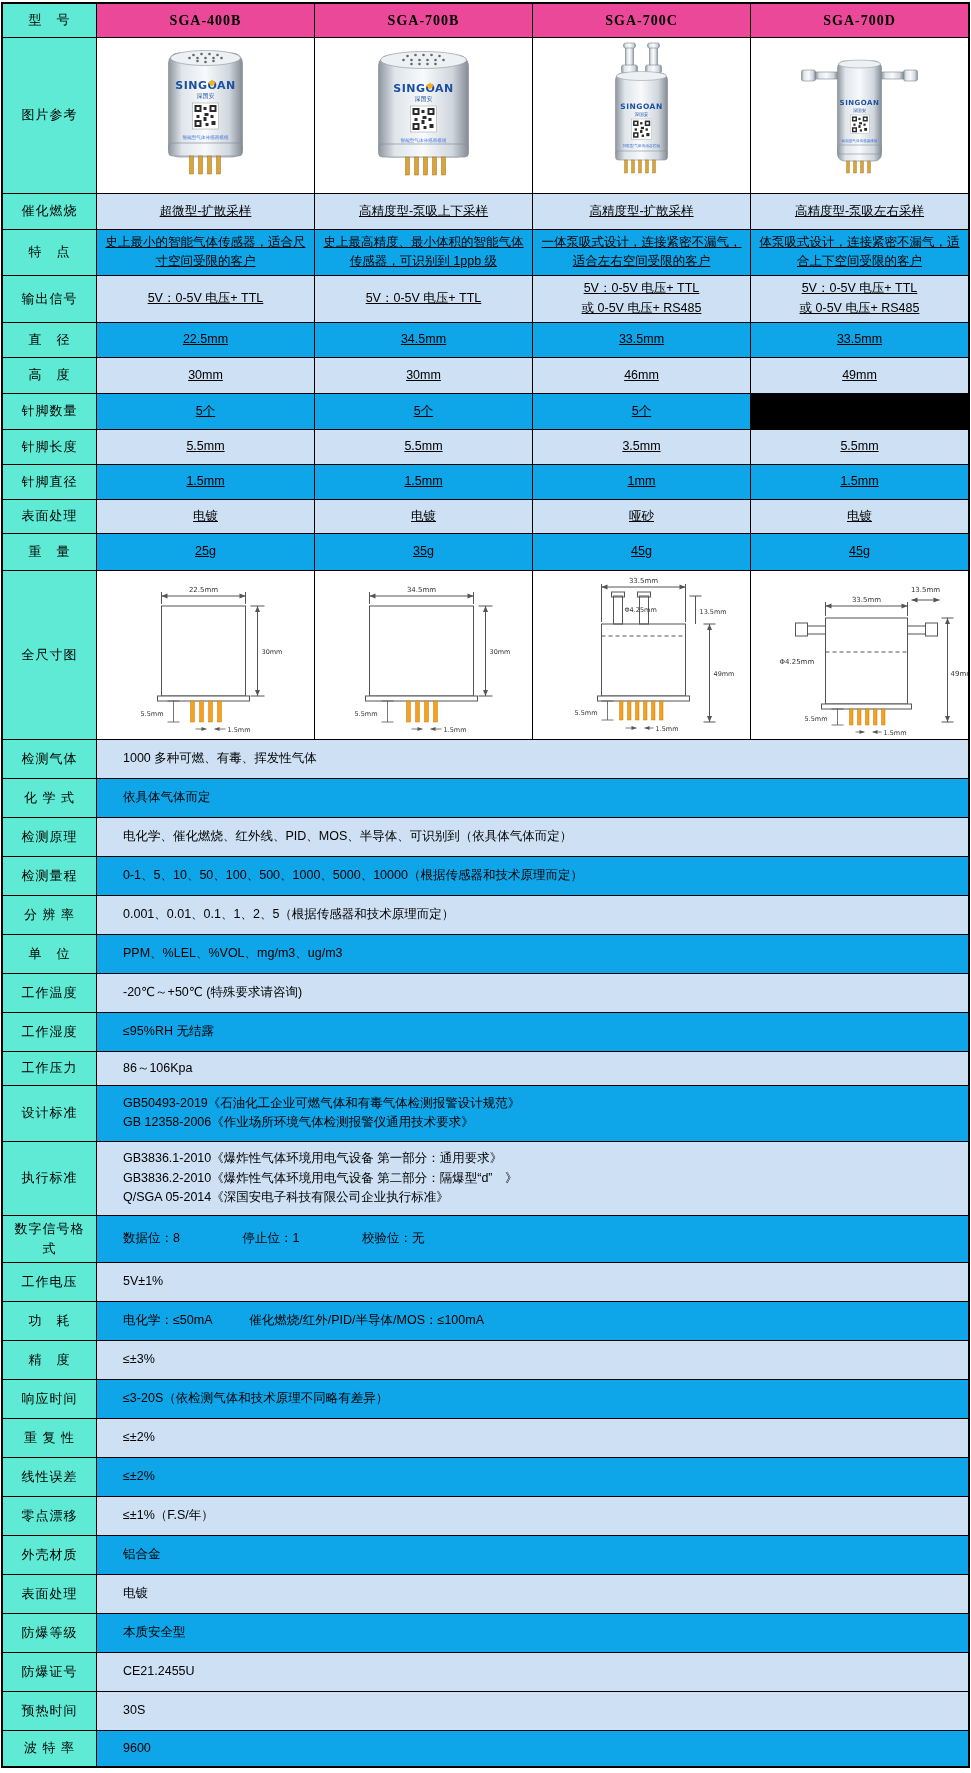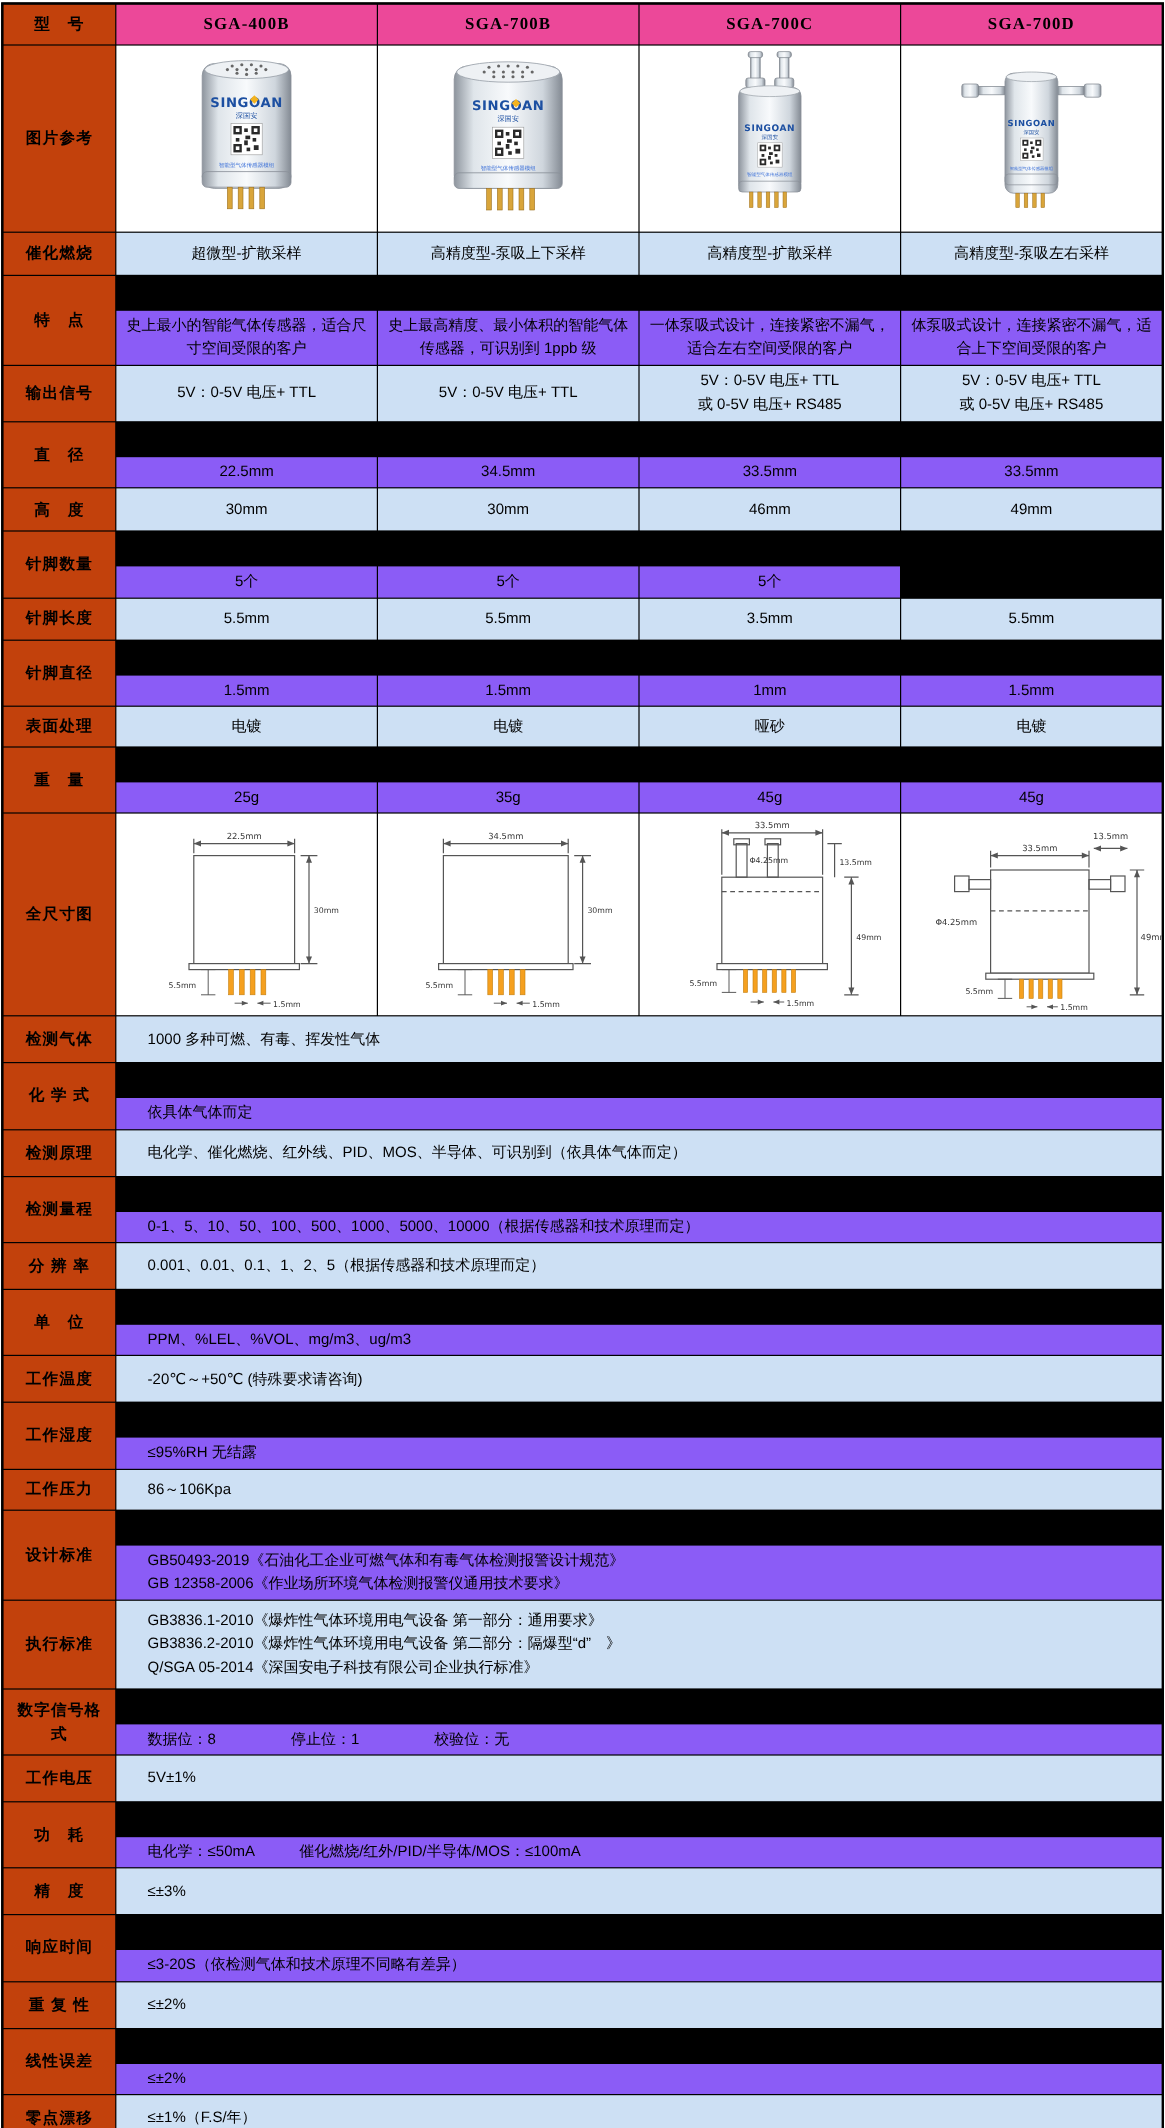--- a/index.html
+++ b/index.html
@@ -5,28 +5,28 @@
 <style>
   html,body{margin:0;padding:0;background:#fff;color:#000;
     font-family:"Liberation Sans","DejaVu Sans",sans-serif;}
   .sheet{width:965px;margin:2px auto;border:2px solid #000;background:#000;
     display:flex;flex-direction:column;gap:1px;}
   .row{display:grid;gap:1px;}
   .row5{grid-template-columns:93px 1fr 1fr 1fr 1fr;}
   .row2{grid-template-columns:93px 1fr;}
   .cell{display:flex;align-items:center;justify-content:center;text-align:center;
     padding:3px 6px;font-size:12.5px;line-height:1.55;background:#c9dcf1;}
-  .lbl{background:#c2410c;font-weight:bold;font-size:13px;letter-spacing:1px;}
+  .lbl{background:#5eead4;font-weight:normal;font-size:13px;letter-spacing:1px;}
   .model{background:#ec4899;font-weight:bold;font-size:14px;letter-spacing:1px;
     font-family:"Liberation Serif","DejaVu Serif",serif;}
-  .val{white-space:pre-wrap;}
+  .val{white-space:pre-wrap;text-decoration:underline;}
   .valL{justify-content:flex-start;text-align:left;padding-left:26px;white-space:pre-wrap;}
   .white{background:#fff;padding:0;}
   .row.a .val,.row.a .valL{background:#cde0f4;}
-  .row.b .val,.row.b .valL{background:#8b5cf6;margin-top:29px;}
+  .row.b .val,.row.b .valL{background:#0ea5e9;}
   .h33{min-height:33px}.h34{min-height:34px}.h35{min-height:35px}.h36{min-height:36px}
   .h38{min-height:38px}.h42{min-height:42px}.h46{min-height:46px}.h55{min-height:55px}
   .h73{min-height:73px}.h155{min-height:155px}.h168{min-height:168px}
   svg.photo{width:100%;height:153px;display:block;}
   svg.diagram{width:100%;height:166px;display:block;}
   svg text{font-family:"DejaVu Sans",sans-serif;}
   .t7{font-size:7px;fill:#333}.t6{font-size:6.5px;fill:#333}
   .logo-t{font-size:11px;font-weight:bold;fill:#1c4fa1;letter-spacing:.5px}
   .logo-s{font-size:6px;fill:#1c4fa1}.tag-t{font-size:4.6px;fill:#3a6fd8}
 </style>

